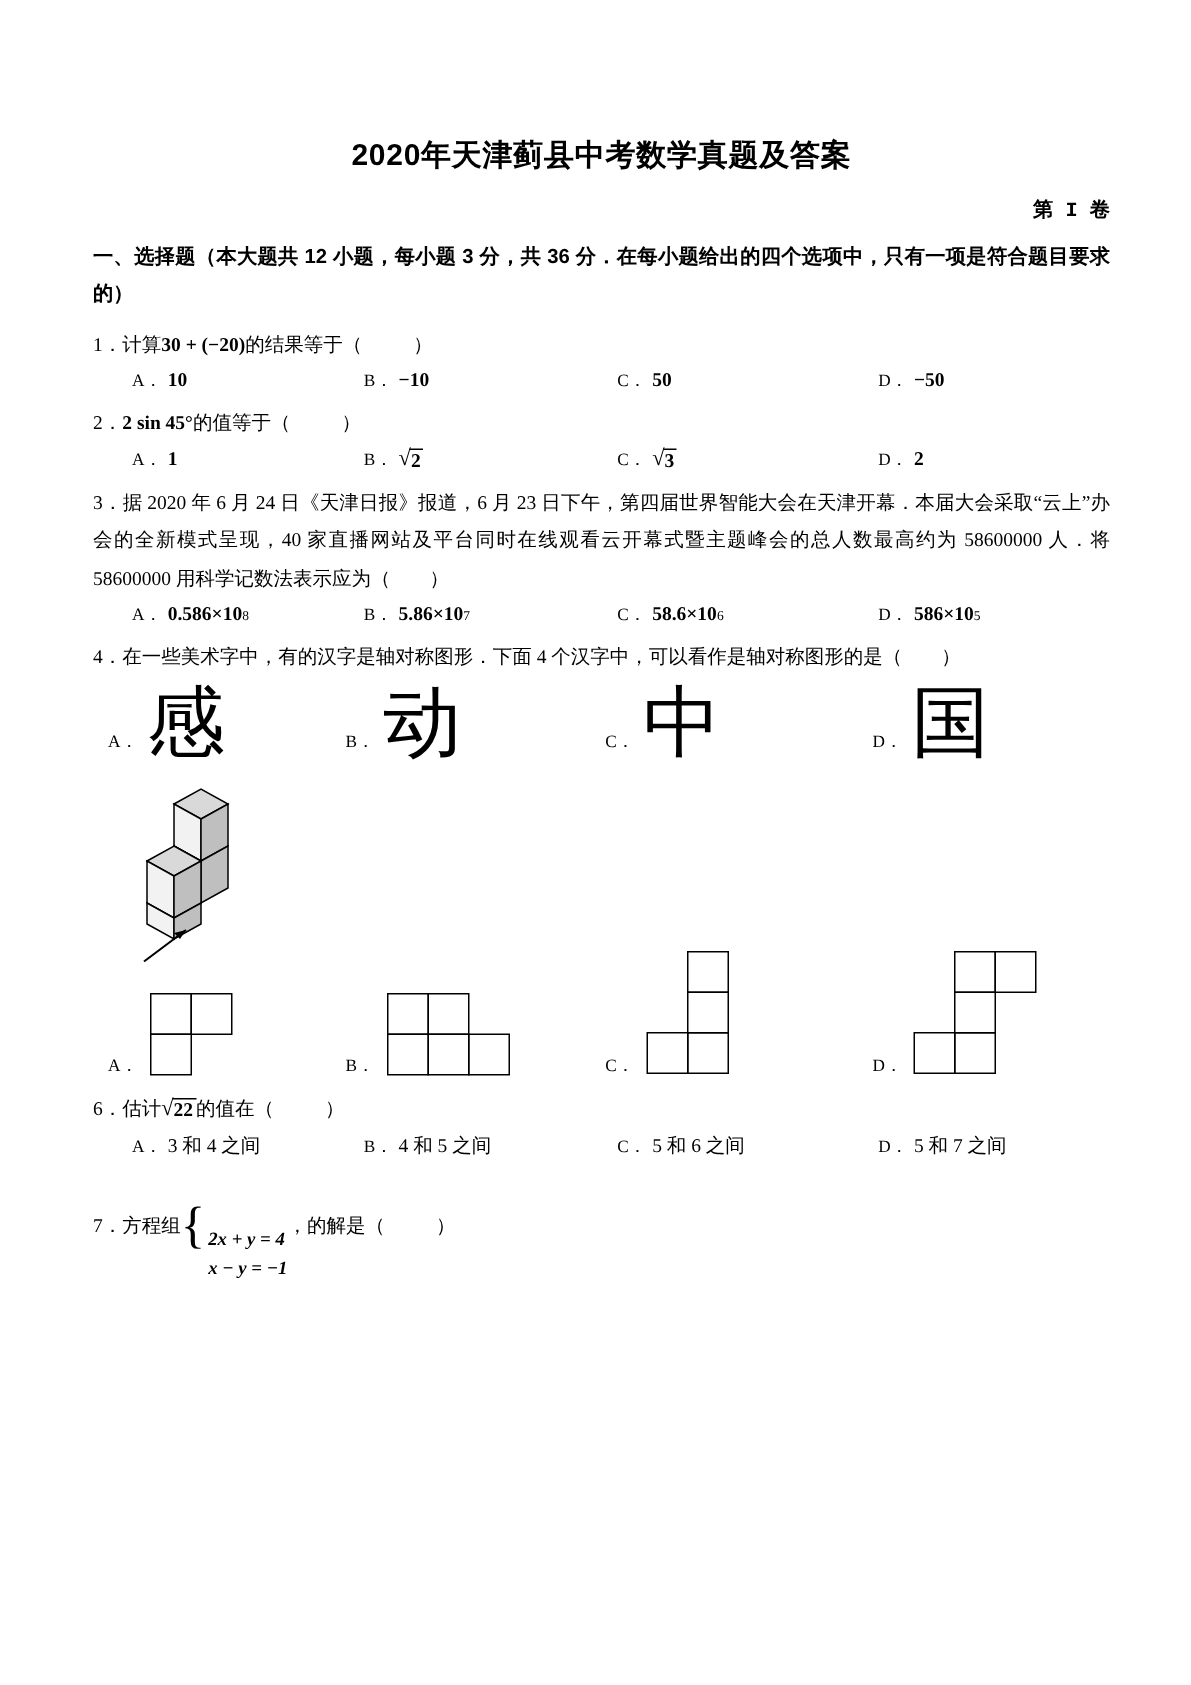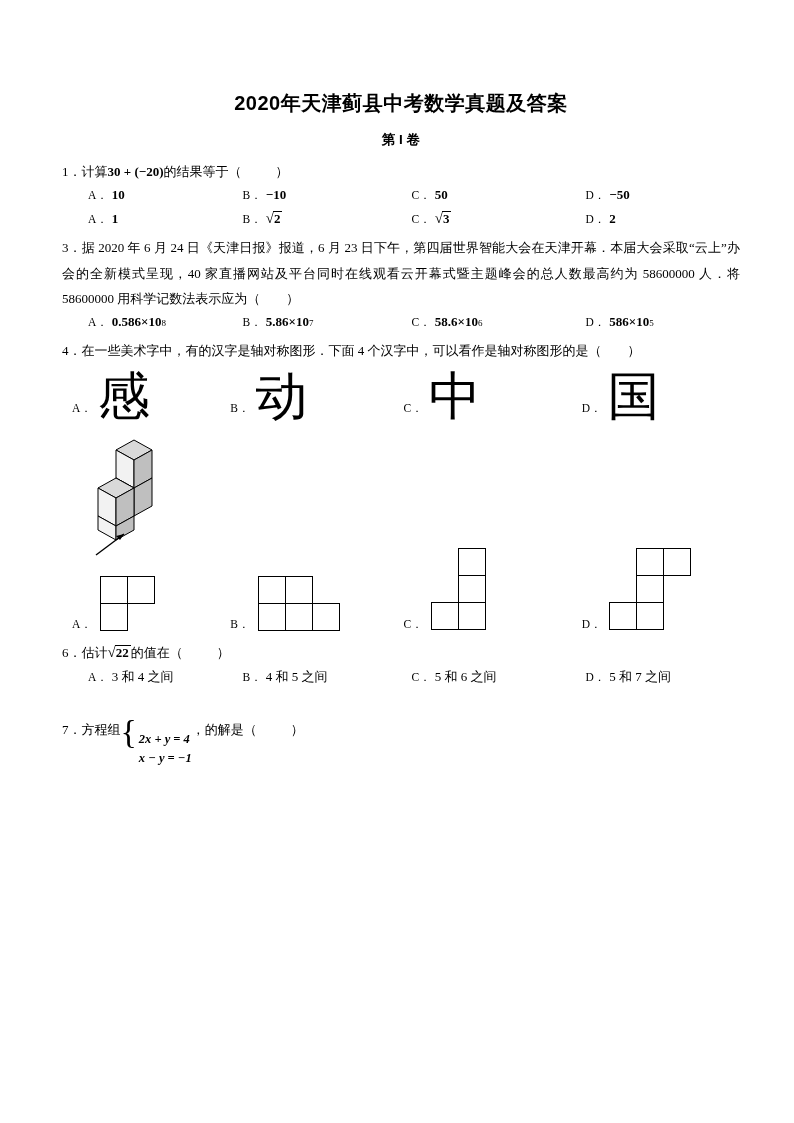--- a/index.html
+++ b/index.html
@@ -30,24 +30,24 @@
   }
   .doc-title {
     text-align: center;
     font-size: 20px;
     font-weight: bold;
     font-family: "Liberation Sans", "DejaVu Sans", sans-serif;
     letter-spacing: 0.5px;
     margin: 0 0 14px 0;
   }
   .section-label {
-    text-align: center;
+    text-align: right;
     font-size: 13.5px;
     font-weight: bold;
-    font-family: Liberation Sans, sans-serif;
+    font-family: Liberation Mono, monospace;
     margin: 0 0 10px 0;
   }
   .part-heading {
     font-size: 13.5px;
     font-weight: bold;
     font-family: "Liberation Sans", "DejaVu Sans", sans-serif;
     line-height: 1.85;
     margin: 0 0 8px 0;
     text-align: justify;
   }
@@ -183,20 +183,21 @@
 </head>
 <body>
 
 <div class="page">
   <div class="content">
 
     <h1 class="doc-title">2020年天津蓟县中考数学真题及答案</h1>
 
     <div class="section-label">第 I 卷</div>
 
+    <div class="part-heading">一、选择题（本大题共 12 小题，每小题 3 分，共 36 分．在每小题给出的四个选项中，只有一项是符合题目要求的）</div>
 
     <div class="question">
       <span class="q-num">1．</span><span>计算</span><span class="bold">30 + (−20)</span><span>的结果等于（</span><span class="paren-blank"></span><span>）</span>
     </div>
     <div class="options-row">
       <div class="opt opt-a">
           <span class="opt-letter">A．</span>
           <span class="opt-val">10</span>
         </div>
       <div class="opt opt-b">
@@ -206,20 +207,23 @@
       <div class="opt opt-c">
           <span class="opt-letter">C．</span>
           <span class="opt-val">50</span>
         </div>
       <div class="opt opt-d">
           <span class="opt-letter">D．</span>
           <span class="opt-val">−50</span>
         </div>
     </div>
 
+    <div class="question">
+      <span class="q-num">2．</span><span class="bold">2 sin 45°</span><span>的值等于（</span><span class="paren-blank"></span><span>）</span>
+    </div>
     <div class="options-row">
       <div class="opt opt-a">
           <span class="opt-letter">A．</span>
           <span class="opt-val">1</span>
         </div>
       <div class="opt opt-b">
           <span class="opt-letter">B．</span>
           <span class="sqrt-wrap">
             <span class="radic">√</span>
             <span class="sqrt">2</span>

